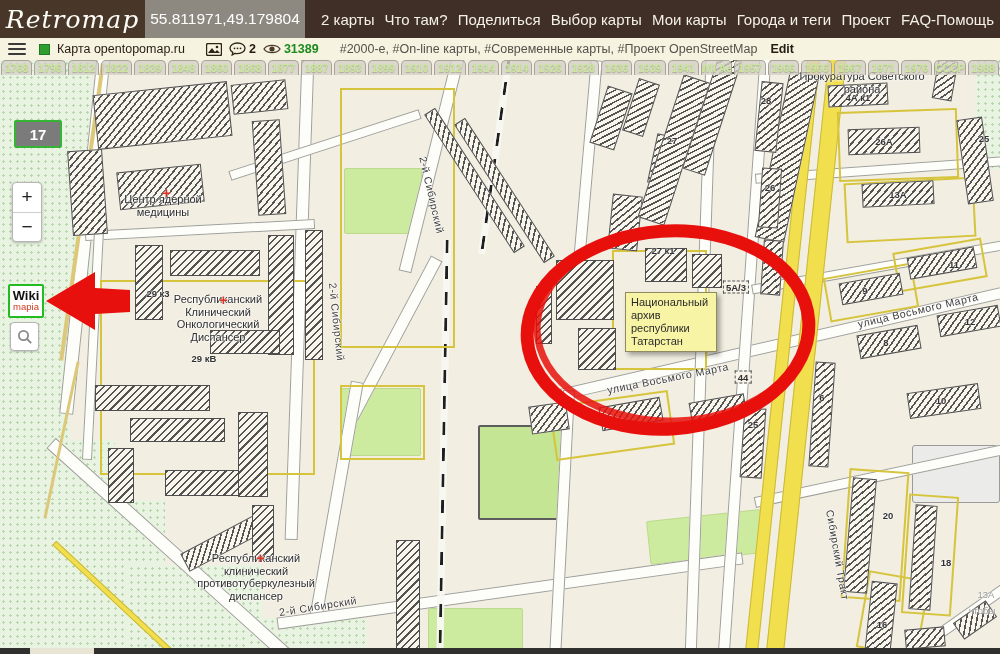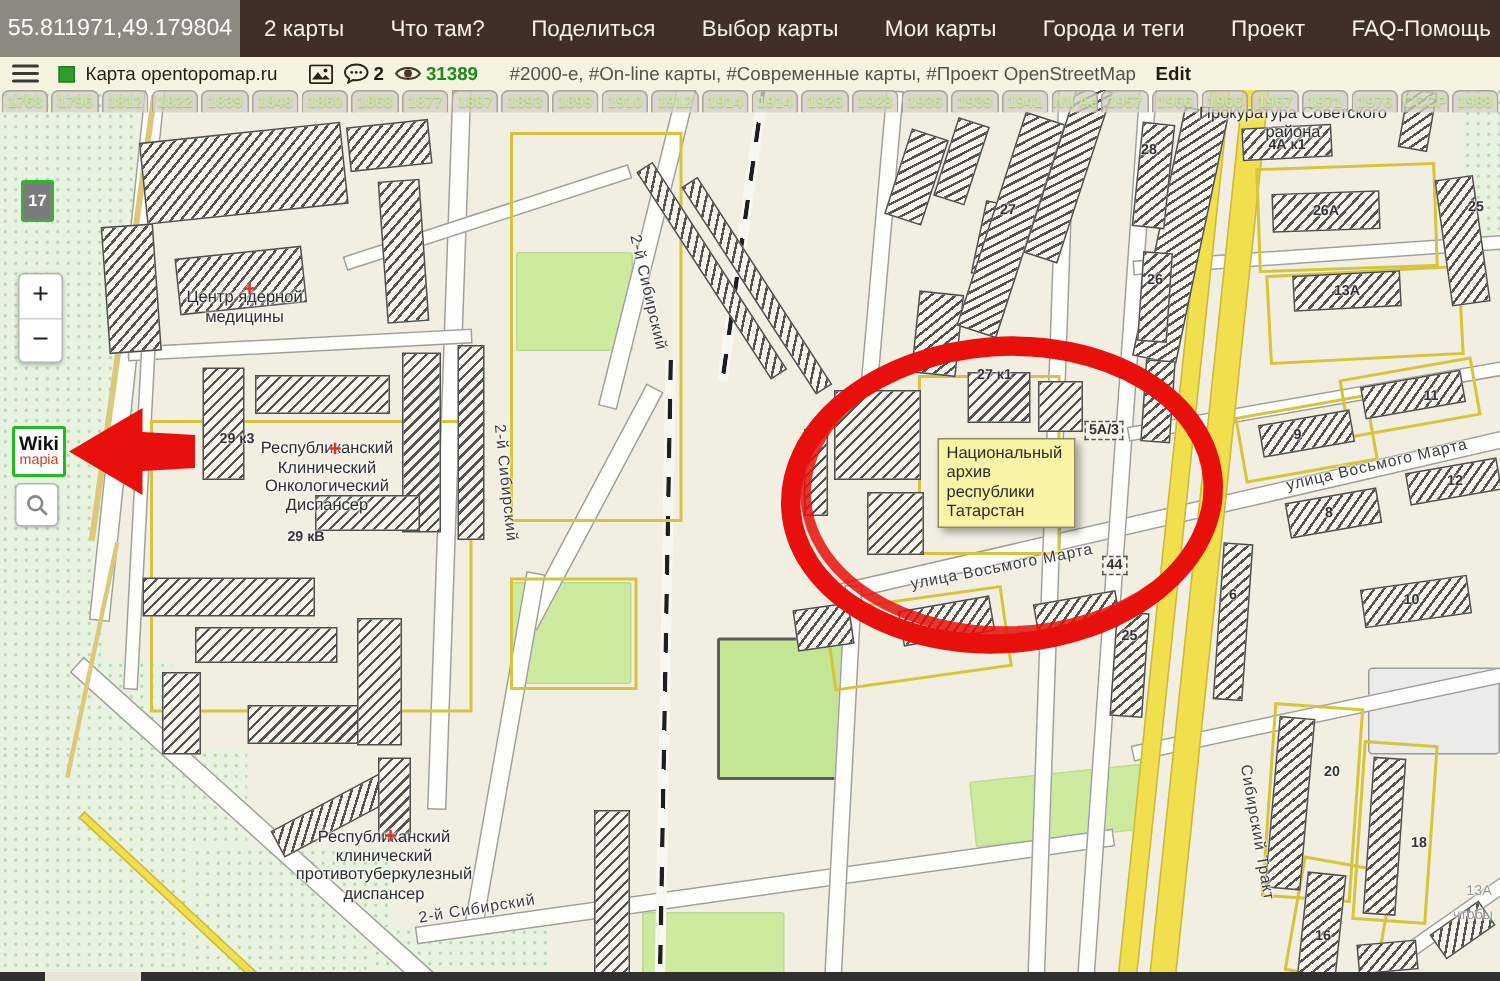--- a/index.html
+++ b/index.html
@@ -58,21 +58,21 @@
   .cross { position:absolute; color:#e03224; font-size:15px; font-weight:bold; line-height:10px; text-shadow:0 0 2px #fff; }
 
   
   .timeline { position:absolute; top:0; left:0; width:1000px; height:16px; display:flex; gap:2px; padding:0 1px; }
   .ytab { flex:1; min-width:0; height:15px; background:rgba(213,209,198,.78); border:1px solid #a7a399;
           border-bottom:none; border-radius:5px 5px 0 0; font-size:10.5px; font-weight:bold; color:#cbe79d;
           display:flex; align-items:center; justify-content:center; overflow:hidden; white-space:nowrap;
           text-shadow:0 1px 1px rgba(90,90,60,.35); cursor:pointer; }
 
   
-  .zoomlevel { position:absolute; left:14px; top:60px; width:22px; height:28px; background:#7b7b7b; border:2px solid #35b335; color:#fff; font-size:11px; font-weight:bold; display:flex; align-items:center; justify-content:center; border-radius:2px; }
+  .zoomlevel { position:absolute; left:14px; top:60px; width:48px; height:28px; background:#7b7b7b; border:2px solid #35b335; color:#fff; font-size:15px; font-weight:bold; display:flex; align-items:center; justify-content:center; border-radius:2px; }
   .zoomctl { position:absolute; left:12px; top:122px; width:30px; height:60px; background:#fff; border:1px solid #b5b5b5; border-radius:4px; box-shadow:0 1px 3px rgba(0,0,0,.25); display:flex; flex-direction:column; }
   .zbtn { flex:1; display:flex; align-items:center; justify-content:center; font-size:19px; color:#222; cursor:pointer; }
   .zbtn:first-child { border-bottom:1px solid #cfcfcf; }
   .wikibtn { position:absolute; left:8px; top:224px; width:36px; height:34px; background:#ffffff; border:2px solid #22bb22; border-radius:2px; text-align:center; line-height:1; cursor:pointer; padding-top:3px; }
   .wiki-top { font-size:13px; font-weight:bold; color:#111; display:block; }
   .wiki-bot { font-size:9.5px; color:#d03a1e; display:block; }
   .searchbtn { position:absolute; left:10px; top:262px; width:29px; height:29px; background:#fff; border:1px solid #b5b5b5; border-radius:4px; box-shadow:0 1px 2px rgba(0,0,0,.2); display:flex; align-items:center; justify-content:center; cursor:pointer; }
 
   
   .map-tooltip { position:absolute; left:625px; top:232px; width:92px; background:#f8f4a6; border:1px solid #8f8a60; box-shadow:3px 3px 5px rgba(0,0,0,.35); font-size:11px; line-height:13px; color:#2b2b2b; padding:3px 5px; white-space:pre-line; }
@@ -81,20 +81,21 @@
 
   .bottombar { position:absolute; bottom:0; left:0; width:1000px; height:6px; background:#30302e; }
   .bottombar .gap { position:absolute; left:30px; top:0; width:64px; height:6px; background:#e9e5d5; }
 </style>
 </head>
 <body>
 
 <div class="screen">
 
   <header class="topbar">
+    <div class="logo">Retromap</div>
     <div class="coords">55.811971,49.179804</div>
     <nav class="menu" id="top-menu">
         <span class="menu-item">2 карты</span>
         <span class="menu-item">Что там?</span>
         <span class="menu-item">Поделиться</span>
         <span class="menu-item">Выбор карты</span>
         <span class="menu-item">Мои карты</span>
         <span class="menu-item">Города и теги</span>
         <span class="menu-item">Проект</span>
         <span class="menu-item">FAQ-Помощь</span>

